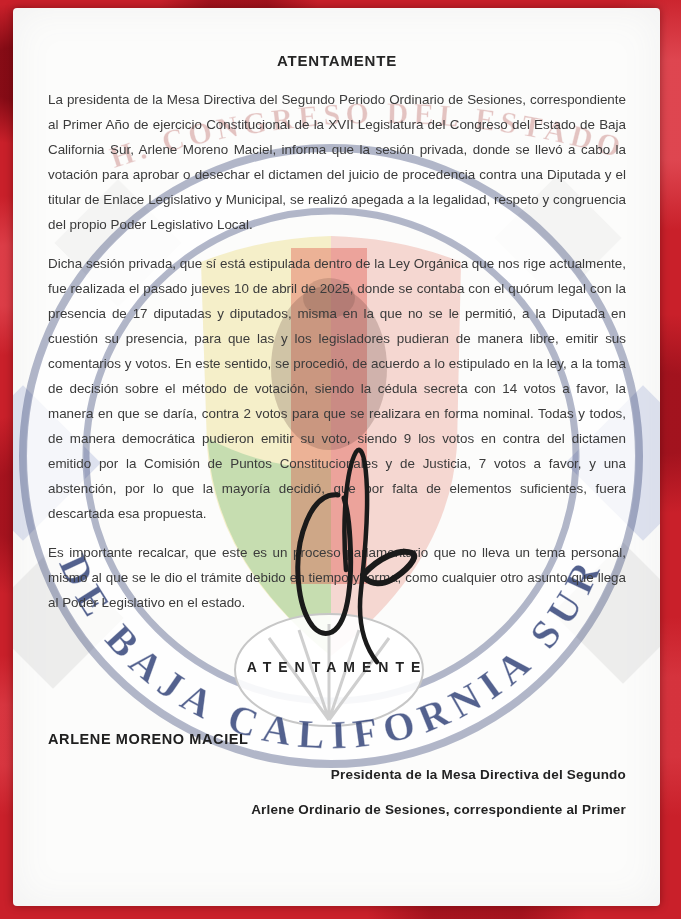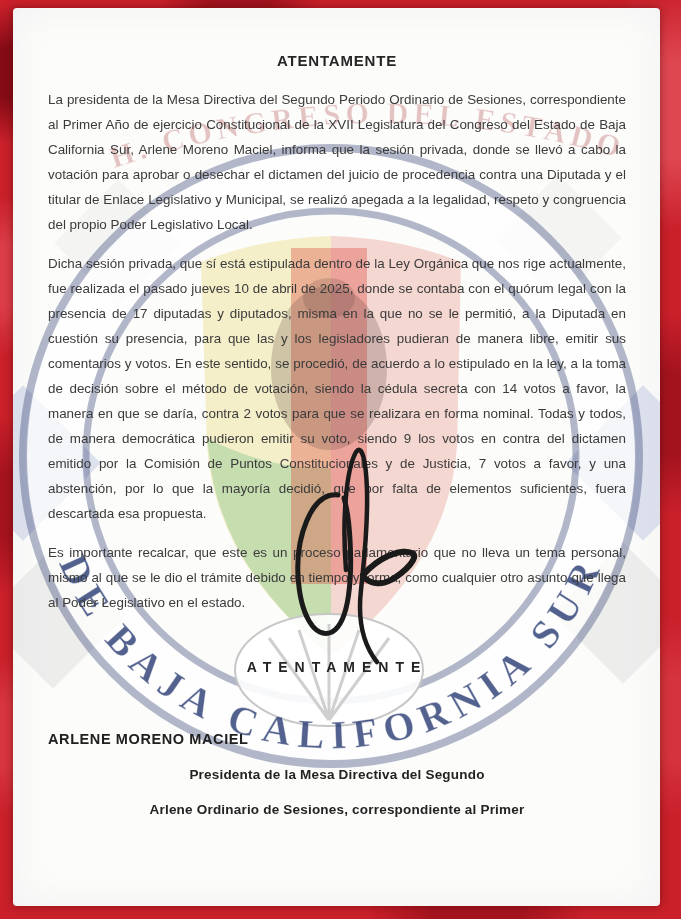--- a/index.html
+++ b/index.html
@@ -36,21 +36,21 @@
   }
   .atentamente{
     margin-top:44px;text-align:center;
     font-size:14px;font-weight:bold;letter-spacing:7px;color:#242424;
   }
   .sig-name{
     margin-top:56px;text-align:left;
     font-size:14.5px;font-weight:bold;letter-spacing:.6px;color:#202020;
   }
   .sig-line{
-    margin-top:20px;text-align:center;
+    margin-top:20px;text-align:right;
     font-size:13.5px;font-weight:bold;color:#232323;letter-spacing:.2px;
   }
   .signature{position:absolute;left:270px;top:420px;z-index:2;pointer-events:none;}
   .wm-serif{font-family:"Liberation Serif",serif;font-weight:bold;}
 </style>
 </head>
 <body>
 
 <div class="page">
 

